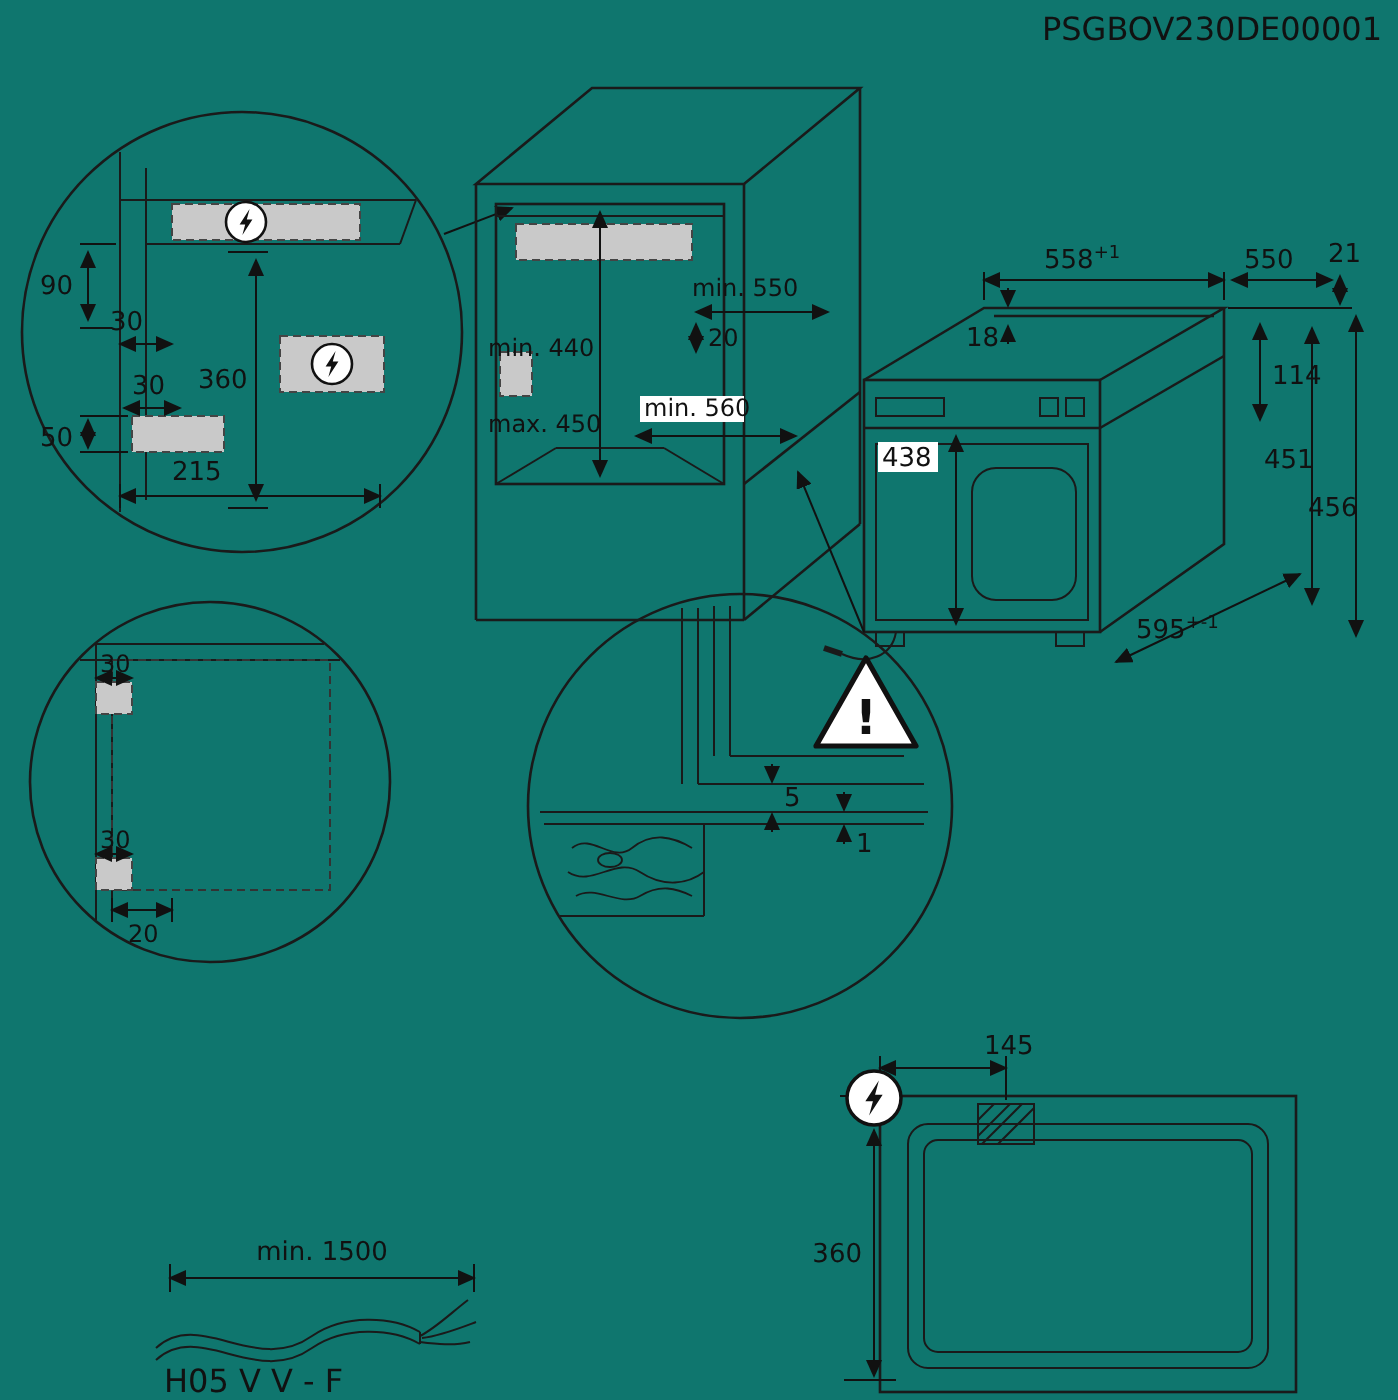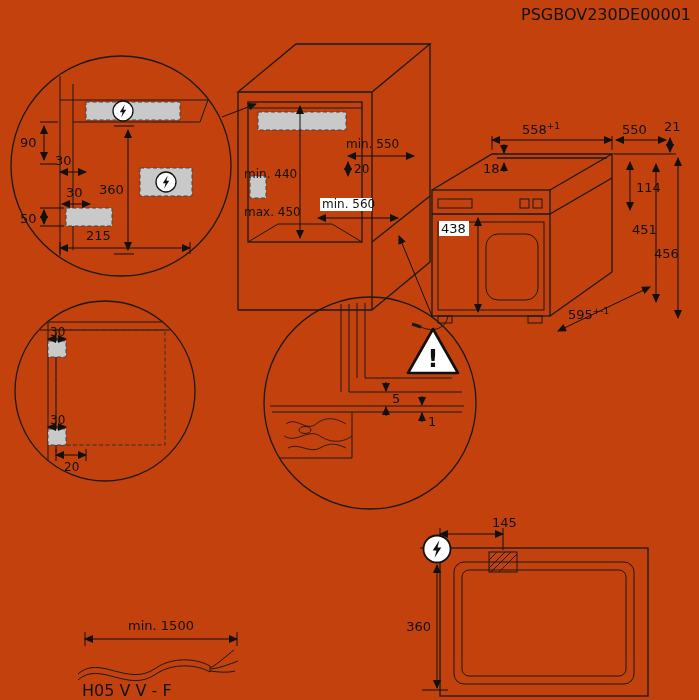--- a/index.html
+++ b/index.html
@@ -1,16 +1,16 @@
 <!DOCTYPE html>
 <html><head>
 <meta charset="utf-8">
 <style>
   html,body{margin:0;padding:0;background:#fff;}
-  .stage{position:relative;width:699px;height:700px;background:#c2410c;overflow:hidden;
+  .stage{position:relative;width:699px;height:700px;background:#0f766e;overflow:hidden;
          font-family:"DejaVu Sans","Liberation Sans",sans-serif;}
   svg{display:block;}
   svg text{font-family:"DejaVu Sans","Liberation Sans",sans-serif;fill:#111;}
   .ln{stroke:#1a1a1a;stroke-width:1.3;fill:none;}
   .thin{stroke:#1a1a1a;stroke-width:1;fill:none;}
   .dim{stroke:#111;stroke-width:1;fill:none;}
   .dash{stroke:#333;stroke-width:1;stroke-dasharray:4 2.5;fill:none;}
   .zone{fill:#c9c9c9;stroke:#444;stroke-width:1;stroke-dasharray:4 2.5;}
   .grain{stroke:#1a1a1a;stroke-width:0.9;fill:none;}
   .t13{font-size:13px;}

